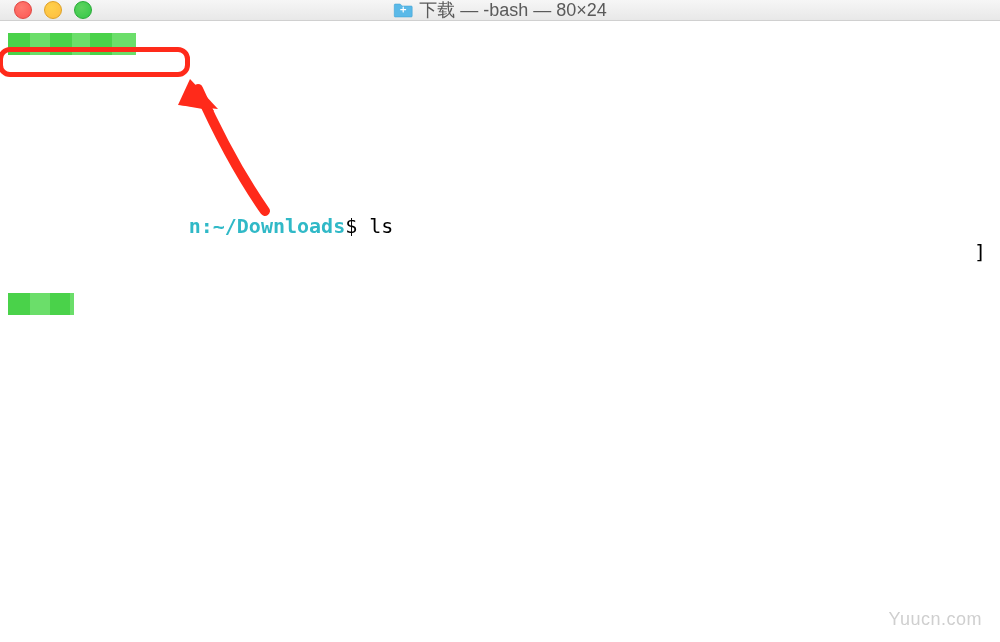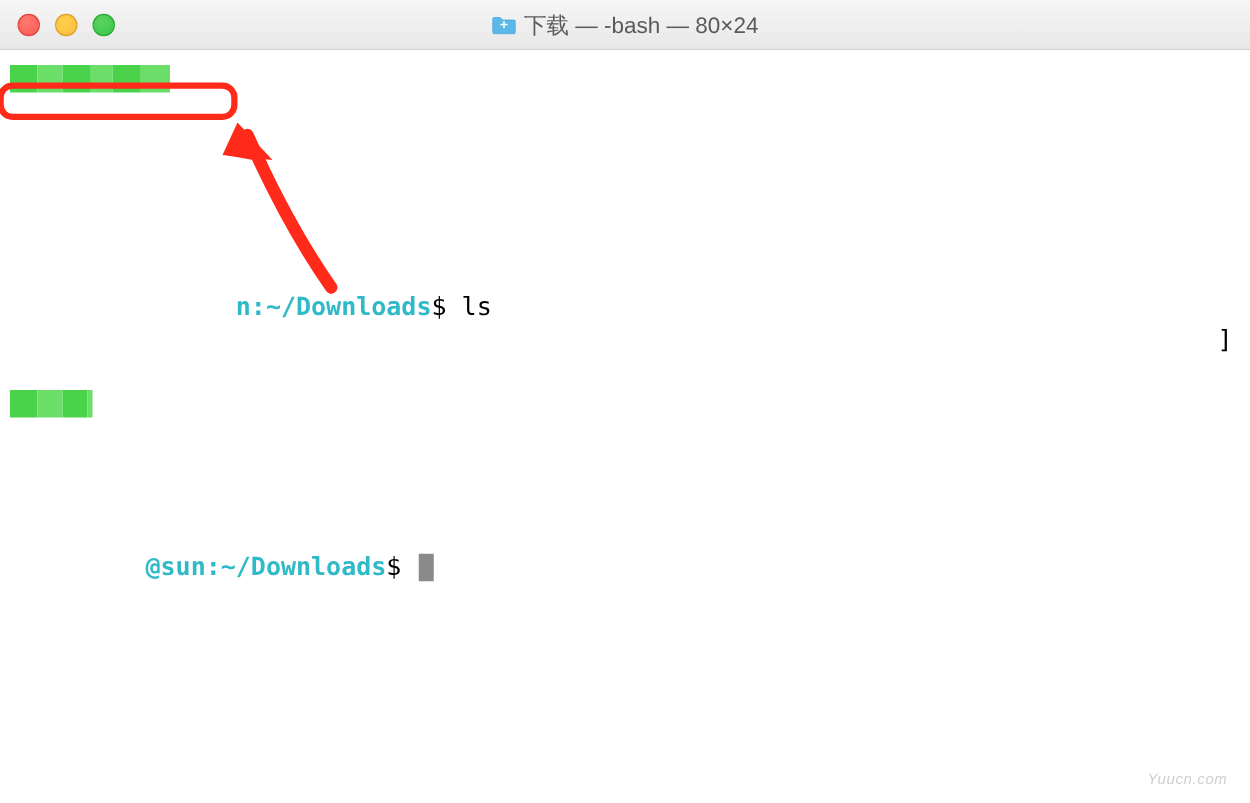--- a/index.html
+++ b/index.html
@@ -11,21 +11,21 @@
     body {
       font-family: "Menlo", "Monaco", "Courier New", monospace;
       background: #fff;
       width: 1000px;
       height: 642px;
       position: relative;
       overflow: hidden;
     }
     
     .titlebar {
-      height: 40px;
+      height: 21px;
       background: linear-gradient(to bottom, #f6f6f6, #e8e8e8);
       border-bottom: 1px solid #d0d0d0;
       display: flex;
       align-items: center;
       position: relative;
     }
     
     .traffic-lights {
       display: flex;
       gap: 12px;
@@ -126,23 +126,22 @@
       z-index: 6;
       pointer-events: none;
     }
     
     .watermark {
       position: absolute;
       bottom: 12px;
       right: 18px;
       color: #cfcfcf;
       font-family: -apple-system, "Helvetica Neue", sans-serif;
-      font-size: 12px;
+      font-size: 18px;
       letter-spacing: 0.5px;
-      font-style: italic;
     }
   </style>
 </head>
 <body>
 
 <div class="titlebar">
   <div class="traffic-lights">
     <div class="traffic-light tl-close"></div>
     <div class="traffic-light tl-min"></div>
     <div class="traffic-light tl-max"></div>
@@ -171,21 +170,20 @@
     <span class="line-content"><span class="prompt-green">   </span><span class="prompt-cyan" style="position:relative;">        n:</span><span class="prompt-cyan">~/Downloads</span><span class="prompt-dollar">$</span> <span class="cmd">ls</span></span>
     <span class="right-bracket">]</span>
   </div>
 
 
   <div class="line">
     <span class="censor-bar bar1" style="left:0px; width:22px; top:2px;"></span>
     <span class="censor-bar bar2" style="left:22px; width:20px; top:2px;"></span>
     <span class="censor-bar bar1" style="left:42px; width:20px; top:2px;"></span>
     <span class="censor-bar bar2" style="left:62px; width:4px; top:2px;"></span>
-    <span class="line-content"><span class="prompt-cyan" style="position:relative;">     <span>@sun:</span></span><span class="prompt-cyan">~/Downloads</span><span class="prompt-dollar">$</span> <span class="cursor-block"></span></span>
   </div>
 
   <div class="highlight-box" style="left:-2px; top:26px; width:192px; height:30px;"></div>
 
   <svg class="arrow-svg" style="left:170px; top:50px;" width="120" height="150" viewBox="0 0 120 150">
     <defs>
       <marker id="arrowhead" markerWidth="10" markerHeight="10" refX="2" refY="5" orient="auto">
         <polygon points="0 0, 10 5, 0 10, 3 5" fill="#ff2a1a"></polygon>
       </marker>
     </defs>

